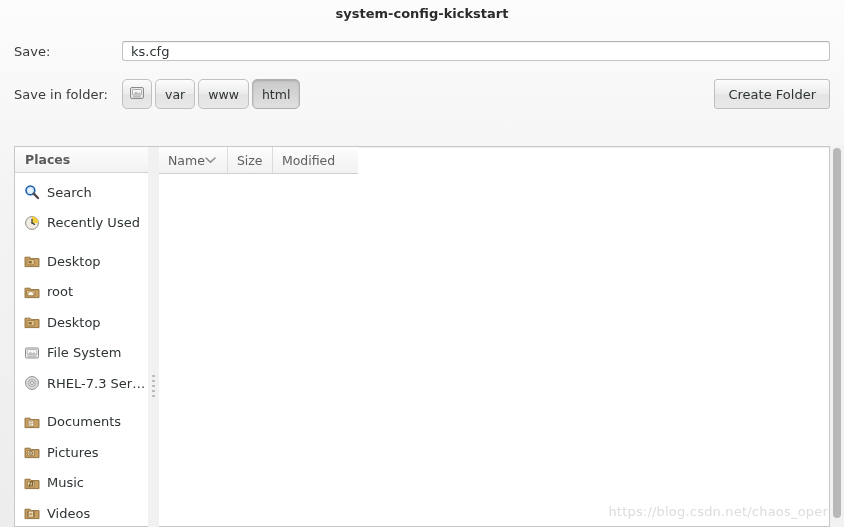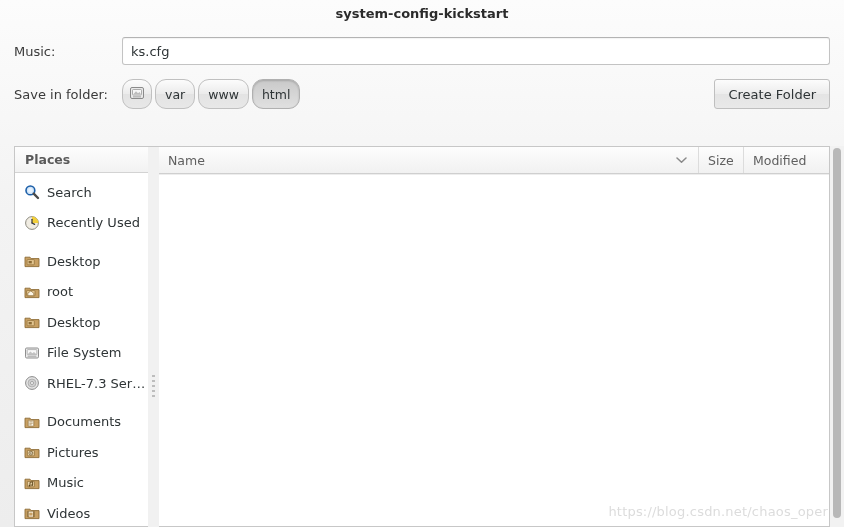--- a/index.html
+++ b/index.html
@@ -33,21 +33,21 @@
     height: 28px;
   }
   .label {
     font-size: 13px;
     color: #3a3a3a;
     width: 108px;
     flex: 0 0 auto;
   }
   .name-input {
     flex: 1 1 auto;
-    height: 28px;
+    height: 20px;
     background: #ffffff;
     border: 1px solid #c3c3c3;
     border-top-color: #b3b3b3;
     border-radius: 3px;
     padding: 0 8px;
     font-family: "DejaVu Sans", "Liberation Sans", sans-serif;
     font-size: 13px;
     color: #2e3436;
     outline: none;
     box-shadow: inset 0 1px 1px rgba(0,0,0,0.05);
@@ -62,21 +62,21 @@
   .crumbs { display: flex; align-items: center; gap: 3px; flex: 1 1 auto; }
   .crumb {
     height: 30px;
     min-width: 30px;
     padding: 0 9px;
     display: inline-flex; align-items: center; justify-content: center;
     font-size: 12.5px;
     color: #2e3436;
     background: linear-gradient(to bottom, #fcfcfc 0%, #ebebeb 50%, #e3e3e3 51%, #e8e8e8 100%);
     border: 1px solid #c0c0c0;
-    border-radius: 11px;
+    border-radius: 5px;
     cursor: default;
     white-space: nowrap;
   }
   .crumb.icon-crumb { padding: 0 5px; }
   .crumb.active {
     font-weight: normal;
     background: linear-gradient(to bottom, #c9c9c9 0%, #d4d4d4 45%, #e0e0e0 100%);
     border-color: #b0b0b0;
     box-shadow: inset 0 1px 2px rgba(0,0,0,0.18);
   }
@@ -154,21 +154,21 @@
     position: absolute;
     left: 4px;
     top: 228px;
     width: 3px; height: 22px;
     background-image: repeating-linear-gradient(to bottom, #bdbdbd 0 2px, transparent 2px 5px);
   }
 
   
   .filepane {
     flex: 1 1 auto;
-    display: flex; flex-direction: column;
+    display: flex; flex-direction: row;
     border: 1px solid #c7c7c7;
     border-left: none;
     background: #ffffff;
     overflow: hidden;
     position: relative;
   }
   .col-header {
     height: 27px;
     flex: 0 0 27px;
     display: flex; align-items: stretch;
@@ -222,21 +222,21 @@
   }
 </style>
 </head>
 <body>
 
 <div class="titlebar">
   <span>system-config-kickstart</span>
 </div>
 
 <div class="name-row">
-  <span class="label">Music:</span>
+  <span class="label">Save:</span>
   <input class="name-input" type="text" value="ks.cfg" style="">
 </div>
 
 <div class="folder-row">
   <span class="label">Save in folder:</span>
   <div class="crumbs">
 
     <div class="crumb icon-crumb">
       <span>
         <svg width="16" height="16" viewBox="0 0 16 16">

